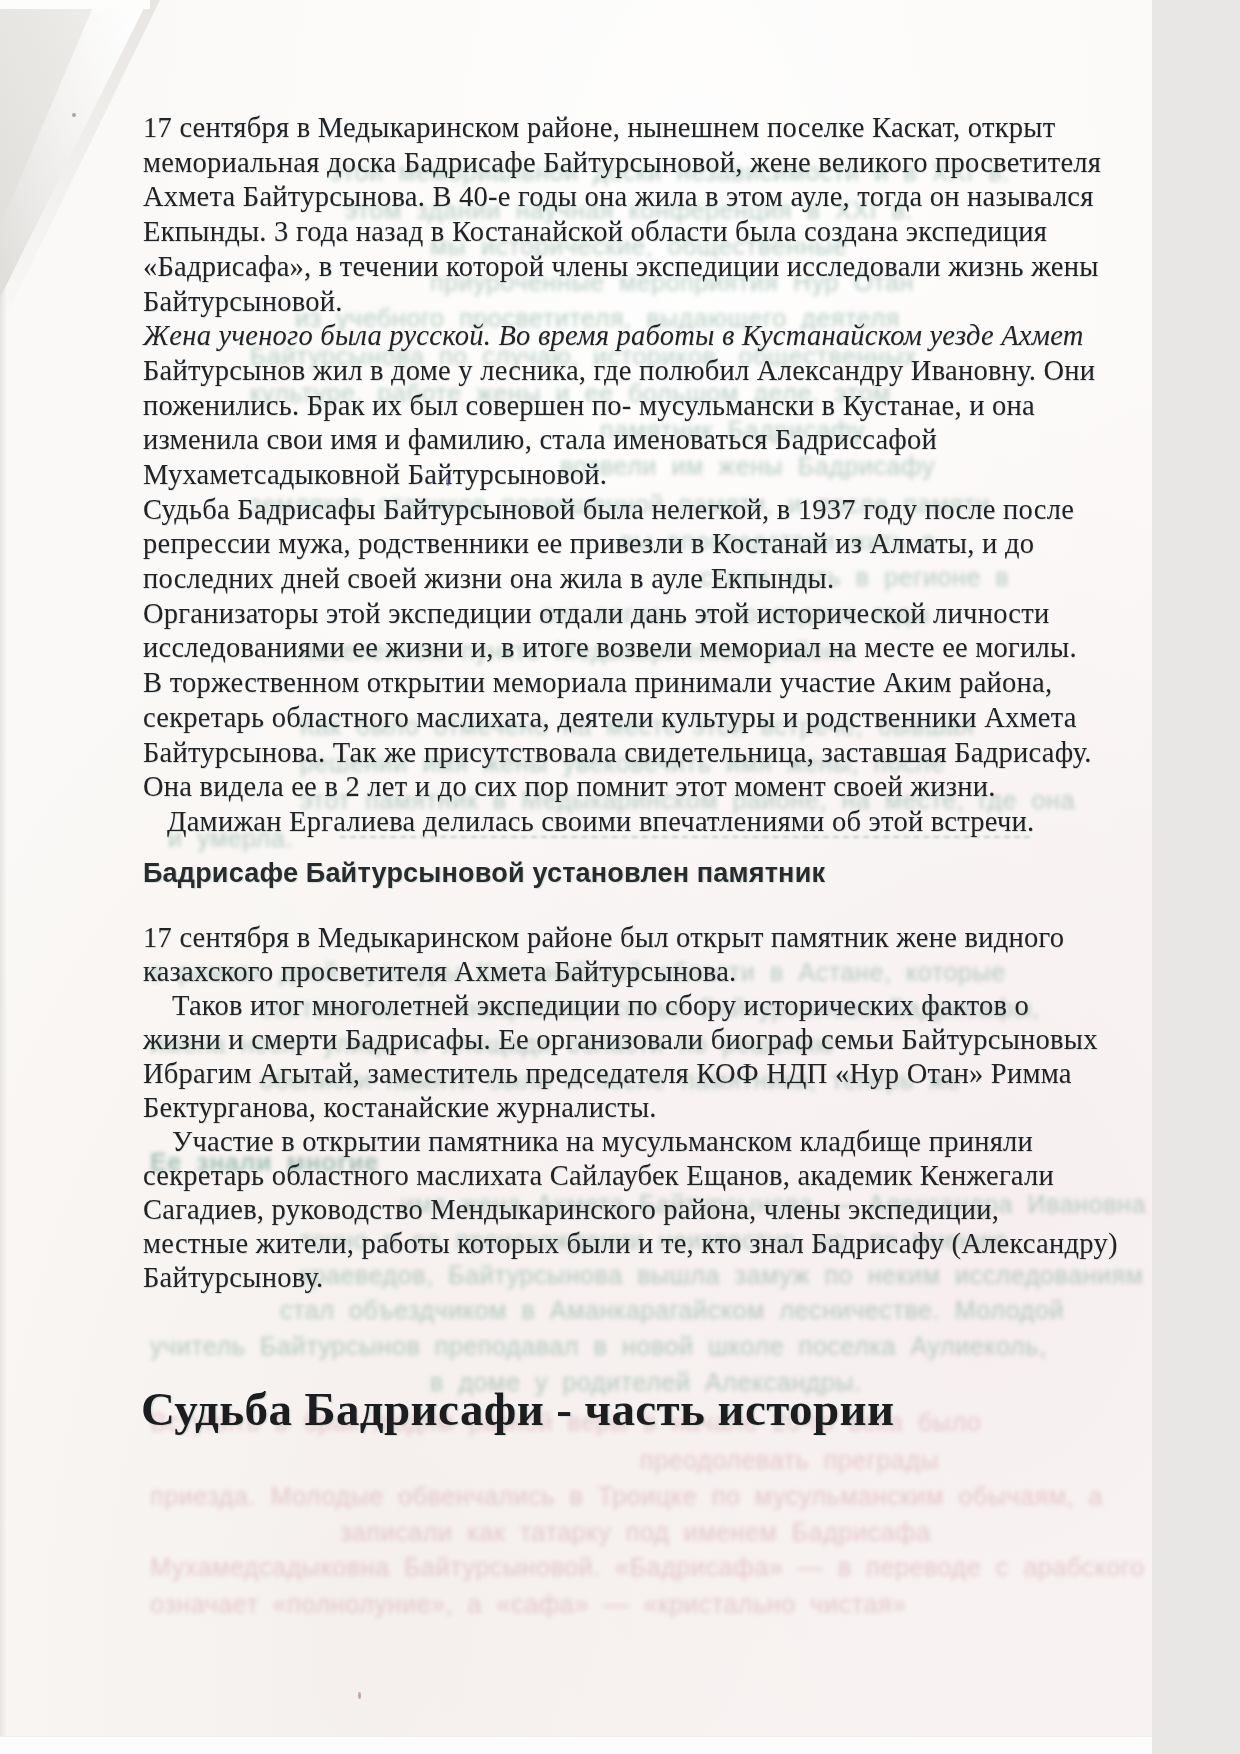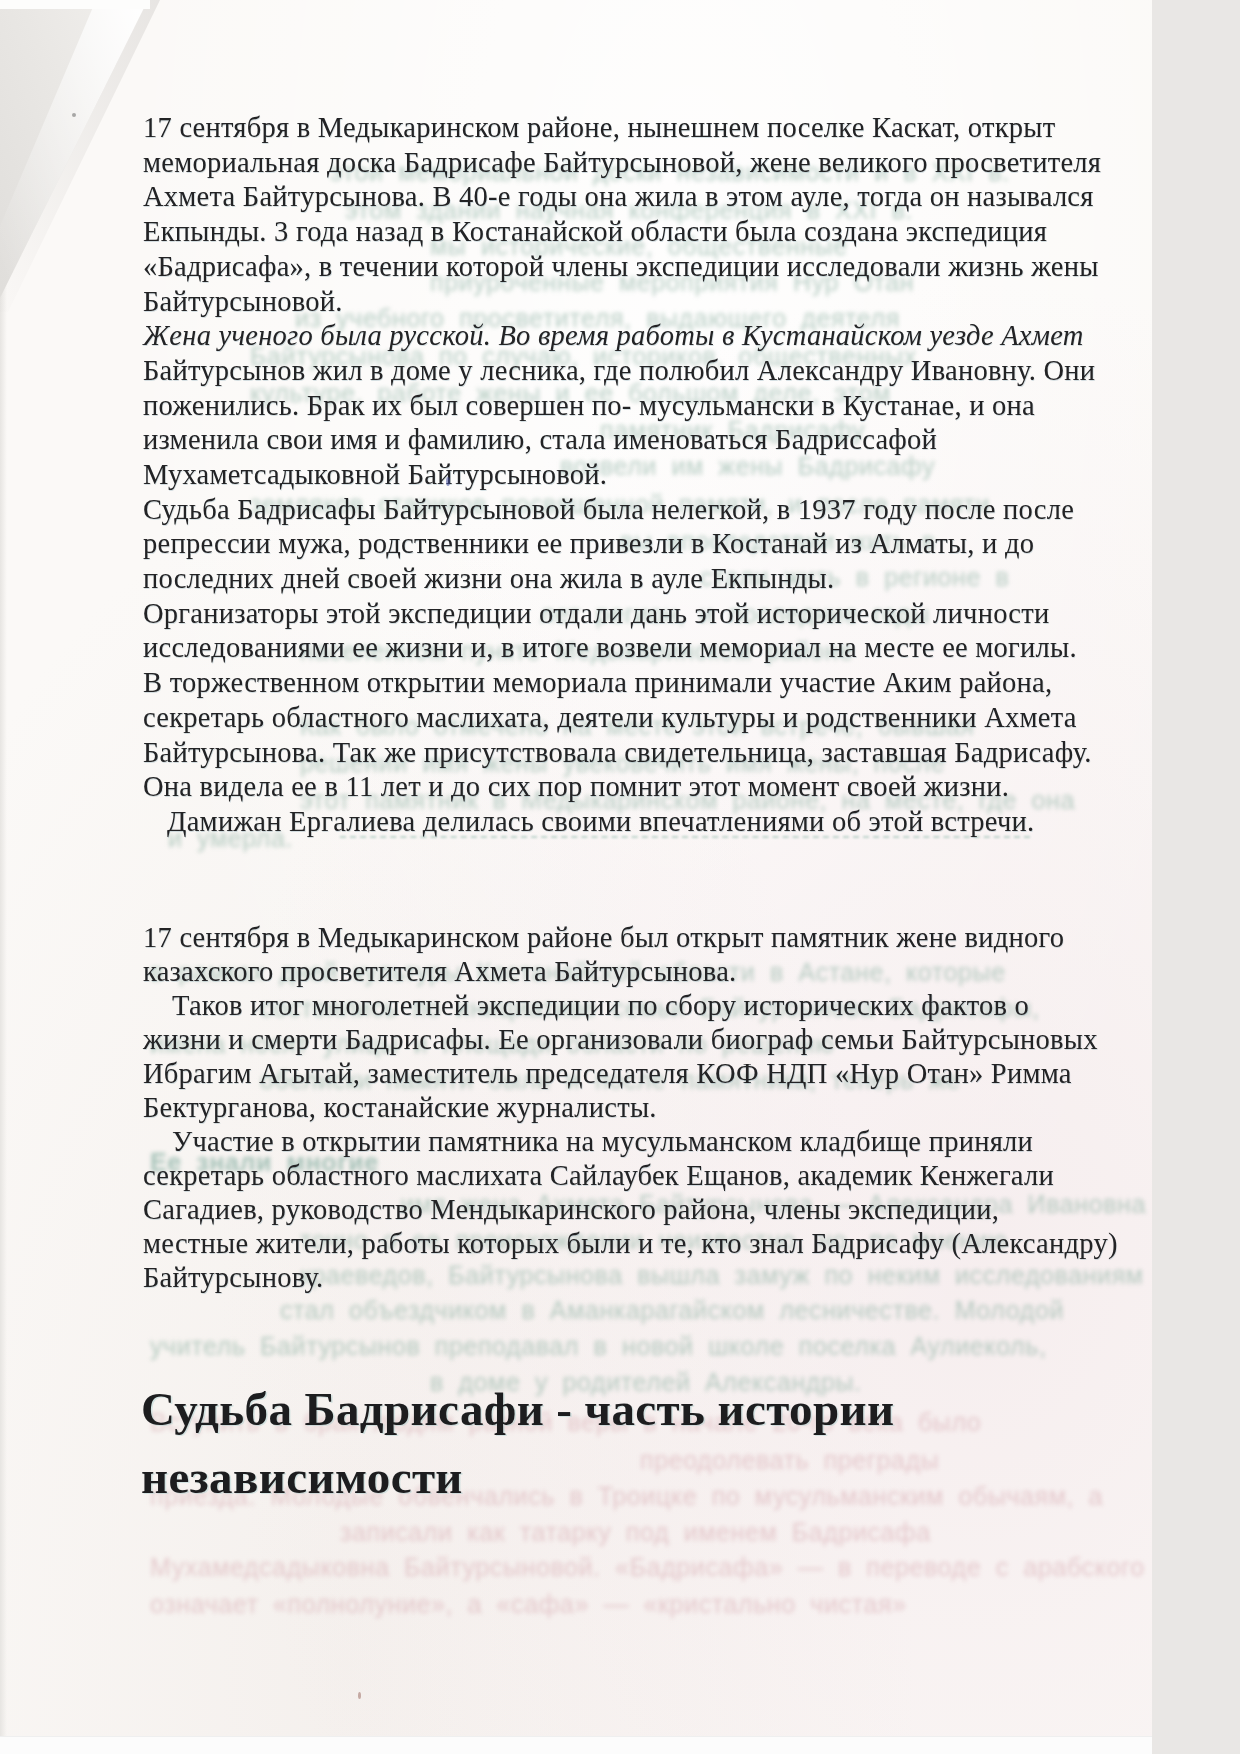--- a/index.html
+++ b/index.html
@@ -112,42 +112,42 @@
       <div class="bline" style="left: 143px; top: 424px;">изменила свои имя и фамилию, стала именоваться Бадриссафой</div>
       <div class="bline" style="left: 143px; top: 459px;">Мухаметсадыковной Байтурсыновой.</div>
       <div class="bline" style="left: 143px; top: 494px;">Судьба Бадрисафы Байтурсыновой была нелегкой, в 1937 году после после</div>
       <div class="bline" style="left: 143px; top: 528px;">репрессии мужа, родственники ее привезли в Костанай из Алматы, и до</div>
       <div class="bline" style="left: 143px; top: 563px;">последних дней своей жизни она жила в ауле Екпынды.</div>
       <div class="bline" style="left: 143px; top: 598px;">Организаторы этой экспедиции отдали дань этой исторической личности</div>
       <div class="bline" style="left: 143px; top: 632px;">исследованиями ее жизни и, в итоге возвели мемориал на месте ее могилы.</div>
       <div class="bline" style="left: 143px; top: 667px;">В торжественном открытии мемориала принимали участие Аким района,</div>
       <div class="bline" style="left: 143px; top: 702px;">секретарь областного маслихата, деятели культуры и родственники Ахмета</div>
       <div class="bline" style="left: 143px; top: 737px;">Байтурсынова. Так же присутствовала свидетельница, заставшая Бадрисафу.</div>
-      <div class="bline" style="left: 143px; top: 771px;">Она видела ее в 11 лет и до сих пор помнит этот момент своей жизни.</div>
+      <div class="bline" style="left: 143px; top: 771px;">Она видела ее в 2 лет и до сих пор помнит этот момент своей жизни.</div>
       <div class="bline" style="left: 135px; top: 806px; margin-left: 32px;">Дамижан Ергалиева делилась своими впечатлениями об этой встречи.</div>
     </div>
 
+  <div class="subhead" style="left: 143px; top: 858px;">Бадрисафе Байтурсыновой установлен памятник</div>
 
   <div id="article-bottom">
       <div class="bline" style="left: 143px; top: 922px;">17 сентября в Медыкаринском районе был открыт памятник жене видного</div>
       <div class="bline" style="left: 143px; top: 956px;">казахского просветителя Ахмета Байтурсынова.</div>
       <div class="bline" style="left: 172px; top: 990px;">Таков итог многолетней экспедиции по сбору исторических фактов о</div>
       <div class="bline" style="left: 143px; top: 1024px;">жизни и смерти Бадрисафы. Ее организовали биограф семьи Байтурсыновых</div>
       <div class="bline" style="left: 143px; top: 1058px;">Ибрагим Агытай, заместитель председателя КОФ НДП «Нур Отан» Римма</div>
       <div class="bline" style="left: 143px; top: 1092px;">Бектурганова, костанайские журналисты.</div>
       <div class="bline" style="left: 172px; top: 1126px;">Участие в открытии памятника на мусульманском кладбище приняли</div>
       <div class="bline" style="left: 143px; top: 1160px; text-align: center;">секретарь областного маслихата Сайлаубек Ещанов, академик Кенжегали</div>
       <div class="bline" style="left: 143px; top: 1194px;">Сагадиев, руководство Мендыкаринского района, члены экспедиции,</div>
       <div class="bline" style="left: 143px; top: 1228px;">местные жители, работы которых были и те, кто знал Бадрисафу (Александру)</div>
       <div class="bline" style="left: 143px; top: 1262px;">Байтурсынову.</div>
     </div>
 
 
   <div class="headline" style="left: 141px; top: 1382px;">Судьба Бадрисафи - часть истории</div>
-  <div class="headline" style="left: 141px; top: 1450px;">независимости</div>
 
   <div id="speck-layer">
       <div class="speck" style="left: 446px; top: 477px; width: 4px; height: 9px; background: rgba(70, 80, 160, 0.55);"></div>
       <div class="speck" style="left: 72px; top: 113px; width: 4px; height: 4px; background: rgba(90, 90, 90, 0.5);"></div>
       <div class="speck" style="left: 358px; top: 1692px; width: 3px; height: 7px; background: rgba(150, 100, 90, 0.5);"></div>
     </div>
 
   <div class="edge-bottom"></div>
 </div>
 

